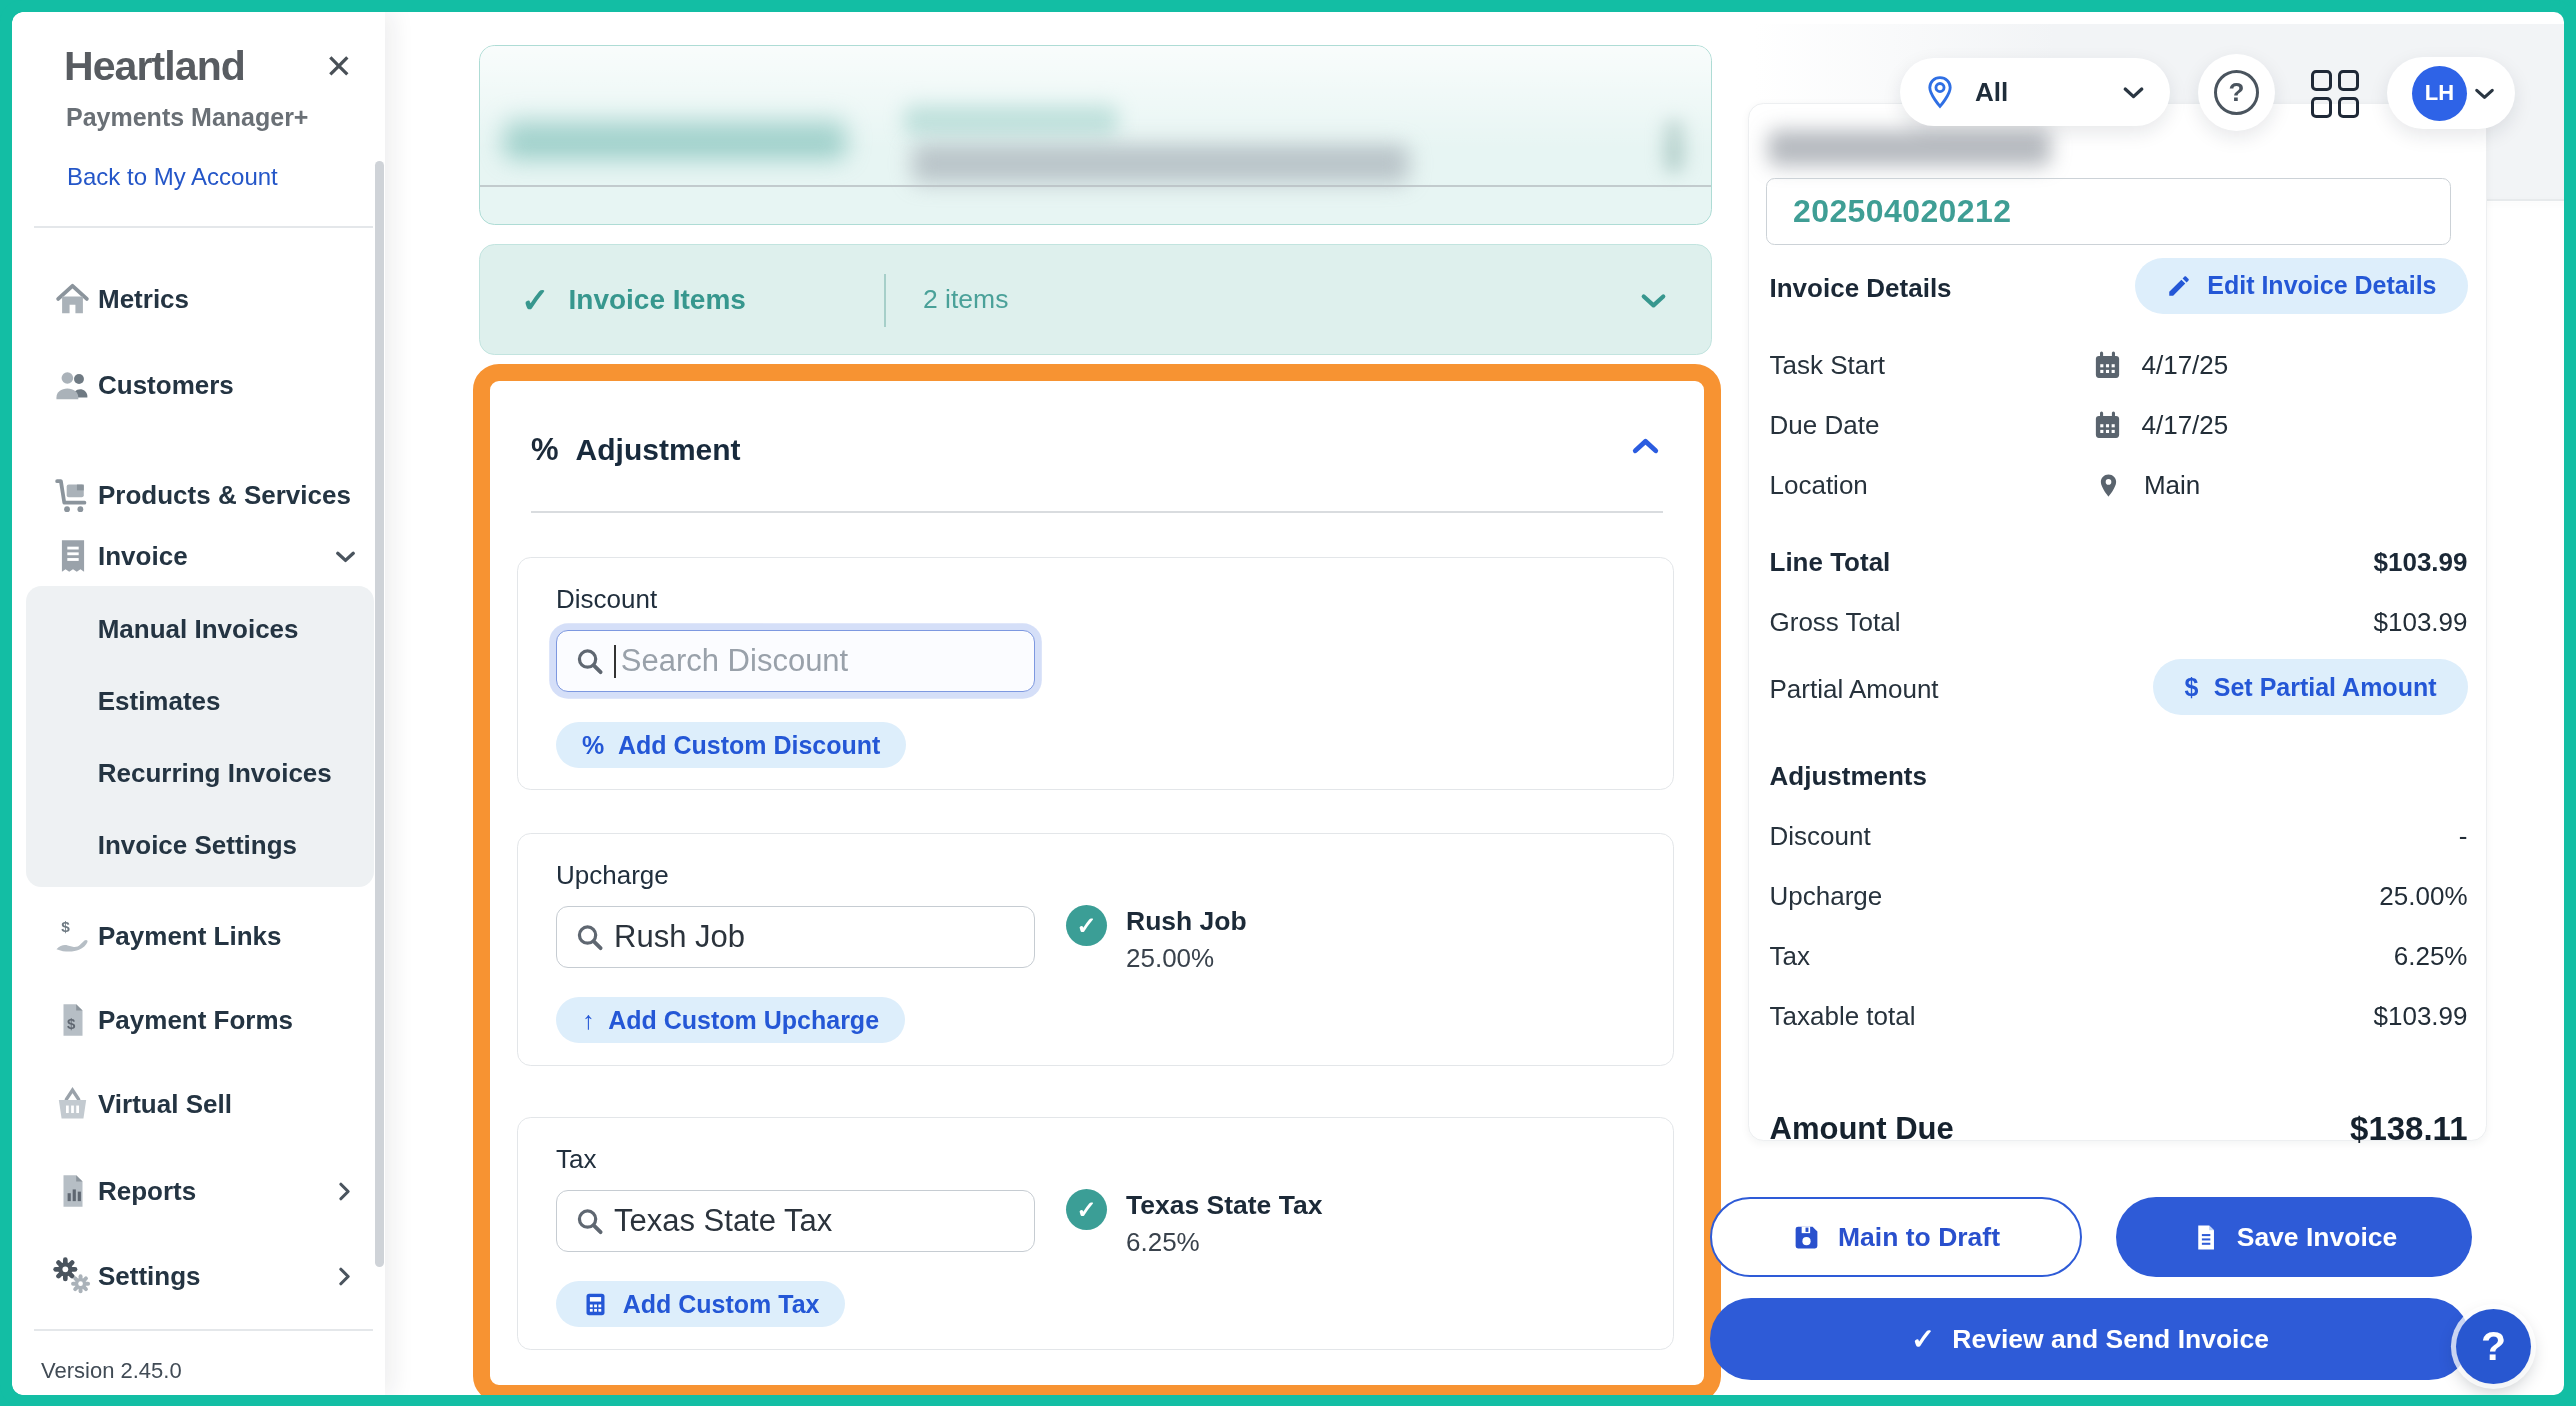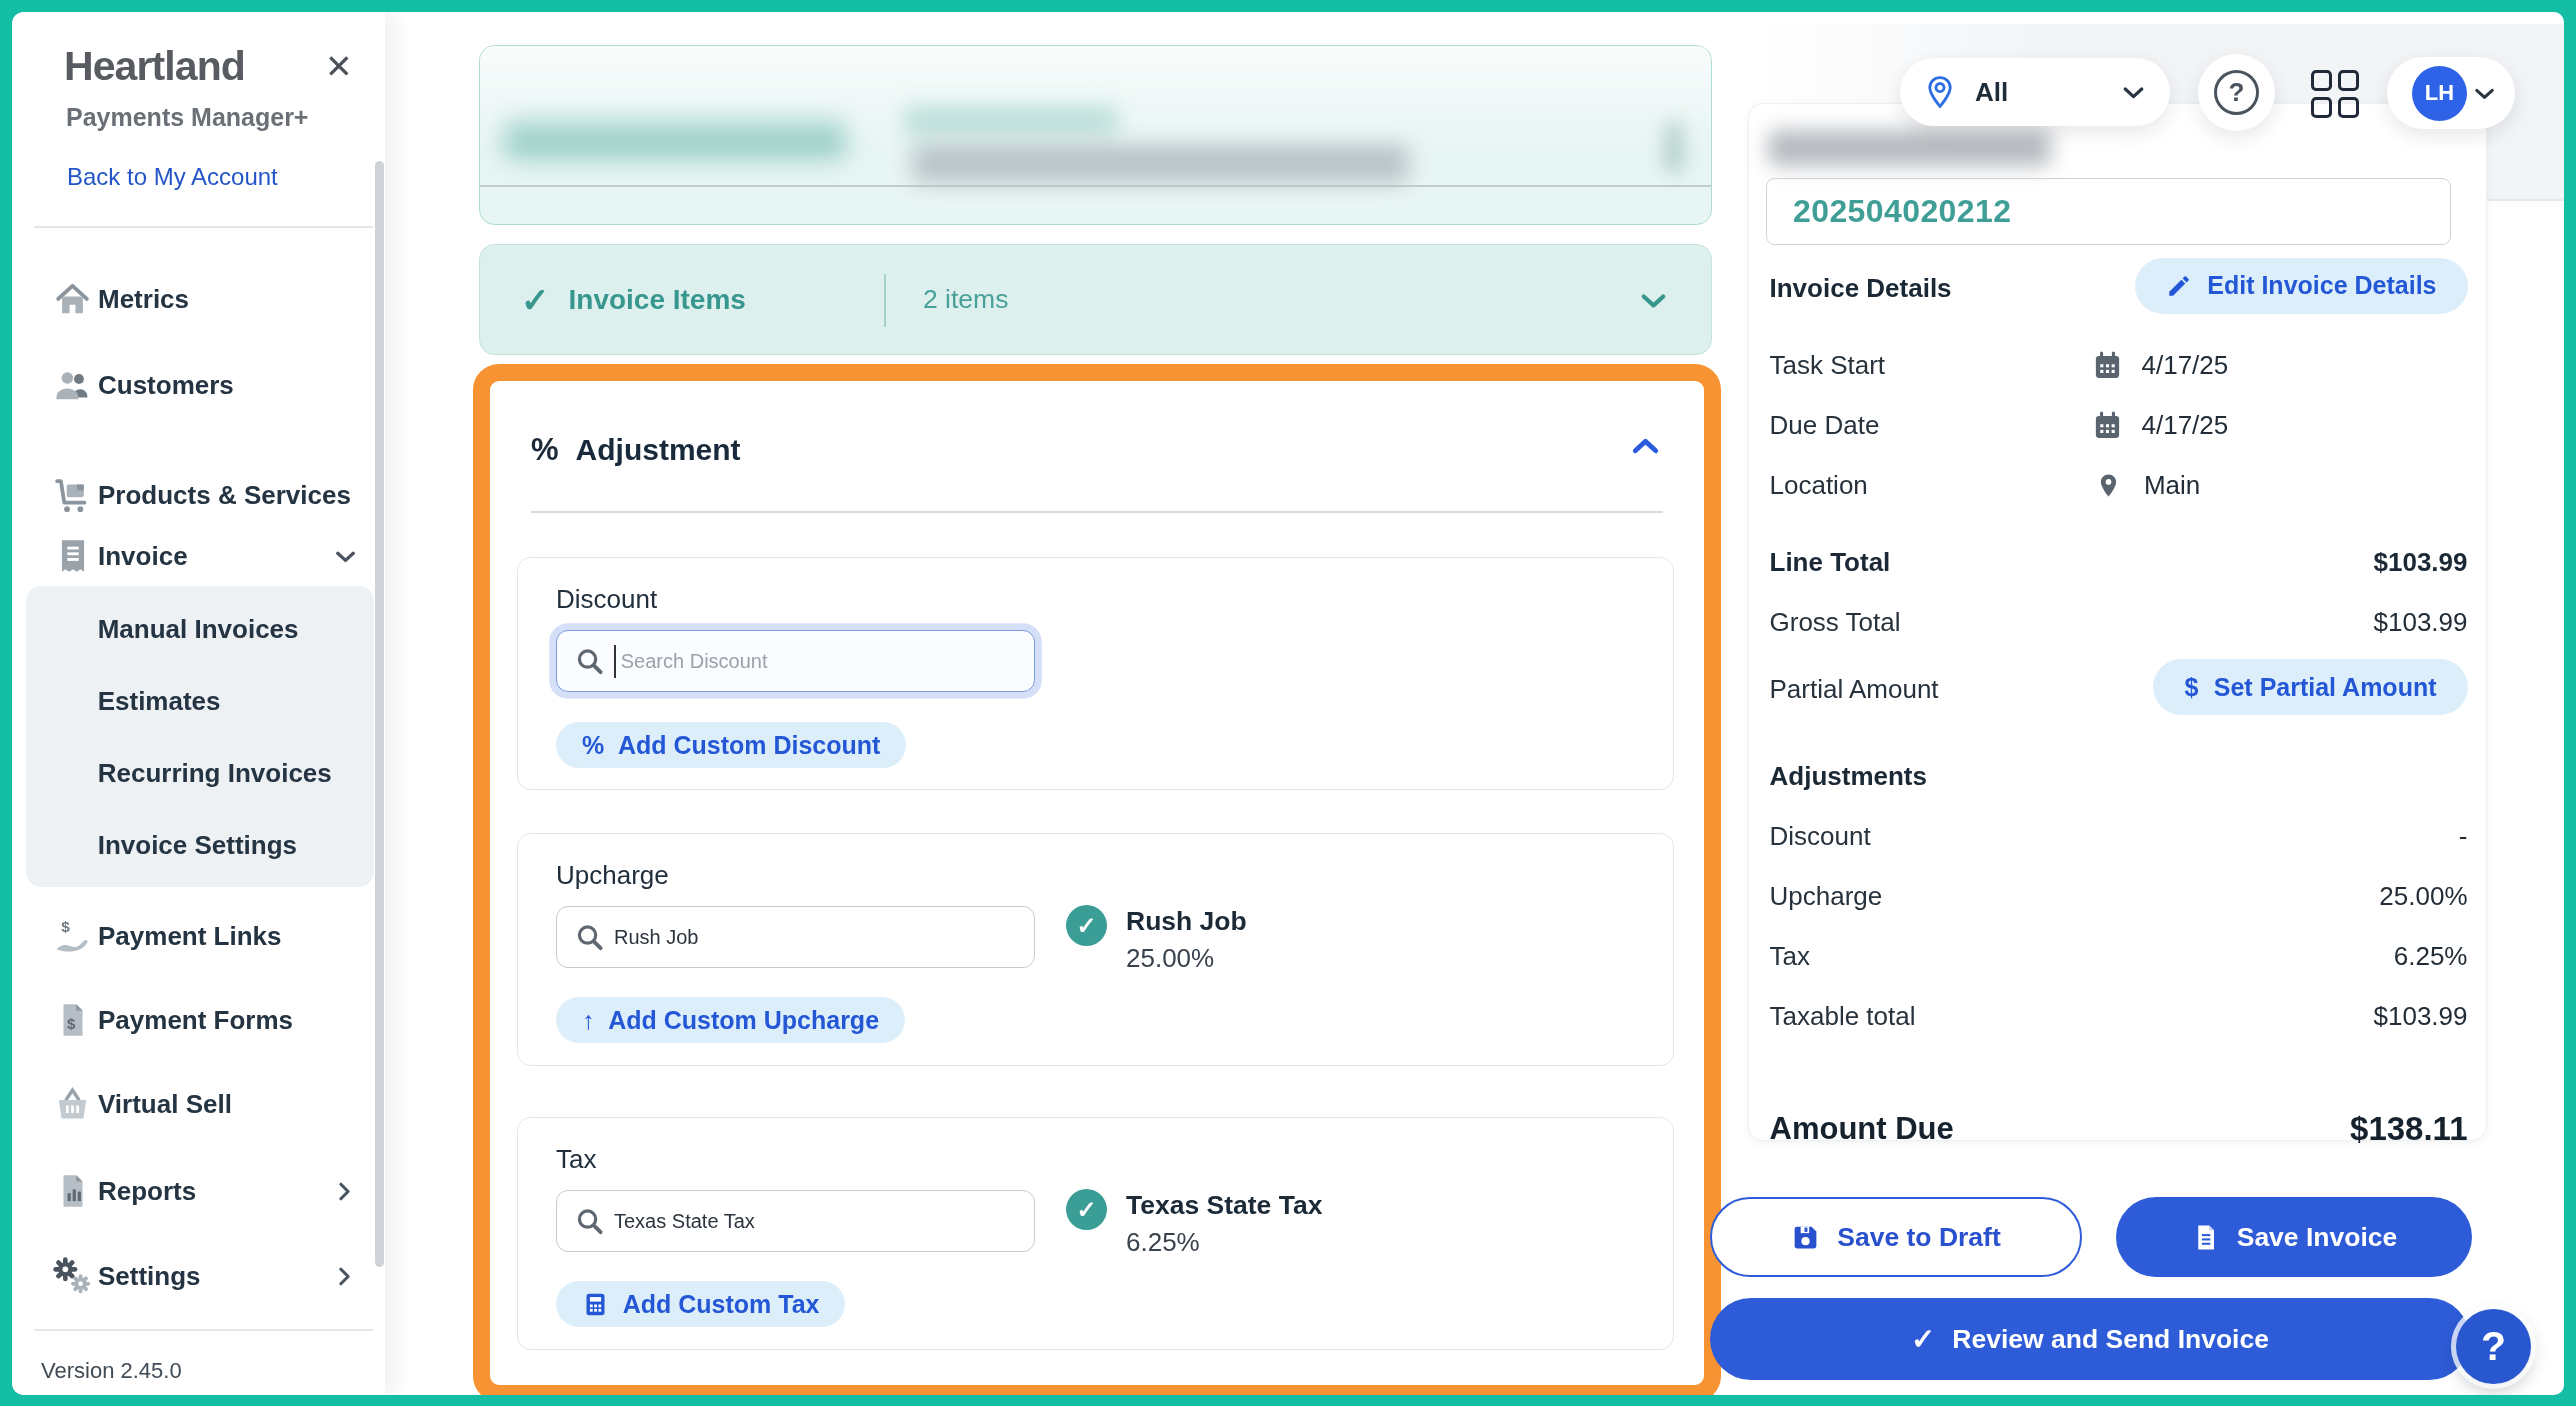--- a/index.html
+++ b/index.html
@@ -51,21 +51,21 @@
   .invitems-badge{position:absolute;left:443px;font-size:26.5px;color:#4AA199;}
   
   .orange{position:absolute;left:473px;top:364px;width:1248px;height:1038px;border:17px solid #F79332;border-radius:26px;background:#fff;z-index:0;}
   .adj-head{position:absolute;left:41px;top:41px;height:55px;display:flex;align-items:center;gap:17px;}
   .pct{font-size:31px;font-weight:800;color:#1C2A39;}
   .adj-title{font-size:30px;font-weight:800;color:#182A3C;}
   .adj-chev{position:absolute;right:38px;top:45px;color:#2B5CE0;cursor:pointer;}
   .adj-div{position:absolute;left:41px;top:130px;width:1132px;height:1.7px;background:#D9DCDF;}
   .subcard{position:absolute;left:27px;width:1157px;height:233px;border:1.7px solid #E3E6E9;border-radius:13.7px;background:#fff;}
   .sub-label{position:absolute;left:38px;top:26px;font-size:26px;color:#212F3D;}
-  .sinput{position:absolute;left:38px;top:72px;width:479px;height:62px;border:1.7px solid #C6CCD2;border-radius:12px;background:#fff;display:flex;align-items:center;padding-left:57px;font-size:20px;color:#2B333C;cursor:text;}
+  .sinput{position:absolute;left:38px;top:72px;width:479px;height:62px;border:1.7px solid #C6CCD2;border-radius:12px;background:#fff;display:flex;align-items:center;padding-left:57px;font-size:31px;color:#2B333C;cursor:text;}
   .sinput.focused{border-color:#7D98E0;box-shadow:0 0 0 6.8px rgba(116,150,232,.30);background:#FBFCFF;}
   .mag{position:absolute;left:17px;top:50%;transform:translateY(-50%);}
   .caret{display:inline-block;width:1.7px;height:33px;background:#333;margin-right:5.1px;}
   .placeholder{color:#99A1AA;}
   .bluepill{position:absolute;left:38px;height:46px;background:#DDEEFB;border-radius:24px;display:inline-flex;align-items:center;gap:13.7px;padding:0 26px;font-size:25px;font-weight:700;color:#2457D6;cursor:pointer;white-space:nowrap;}
   .sel{position:absolute;left:548px;top:68px;display:flex;}
   .selcheck{width:41px;height:41px;border-radius:50%;background:#3B9E96;color:#fff;font-size:24px;font-weight:700;display:flex;align-items:center;justify-content:center;margin-top:3.4px;}
   .selname{font-size:26.5px;font-weight:700;color:#1C2A38;line-height:1.45;}
   .selrate{font-size:26px;color:#39424C;line-height:1.45;}
   
@@ -531,21 +531,21 @@
 
   <div class="btn btn-outline">
     <span>
       <svg width="29" height="29" viewBox="0 0 24 24">
           <path d="M17 3H5a2 2 0 0 0-2 2v14a2 2 0 0 0 2 2h14a2 2 0 0 0 2-2V7l-4-4z" fill="#2950CD"></path>
           <rect x="8" y="3" width="7" height="5.4" fill="#FFFFFF"></rect>
           <rect x="11.2" y="3.8" width="2.4" height="3.6" fill="#2950CD"></rect>
           <circle cx="12" cy="15" r="3.4" fill="#FFFFFF"></circle>
         </svg>
     </span>
-    <span>Save to Draft</span>
+    <span>Main to Draft</span>
   </div>
 
   <div class="btn btn-fill">
     <span>
       <svg width="29" height="29" viewBox="0 0 24 24">
           <path d="M6 2h9l4 4v16H6z" fill="#FFFFFF"></path>
           <path d="M15 2l4 4h-4z" fill="#BFD3F7"></path>
           <g stroke="#2E5BD7" stroke-width="1.7">
             <line x1="9" y1="10" x2="16" y2="10"></line>
             <line x1="9" y1="13.6" x2="16" y2="13.6"></line>

